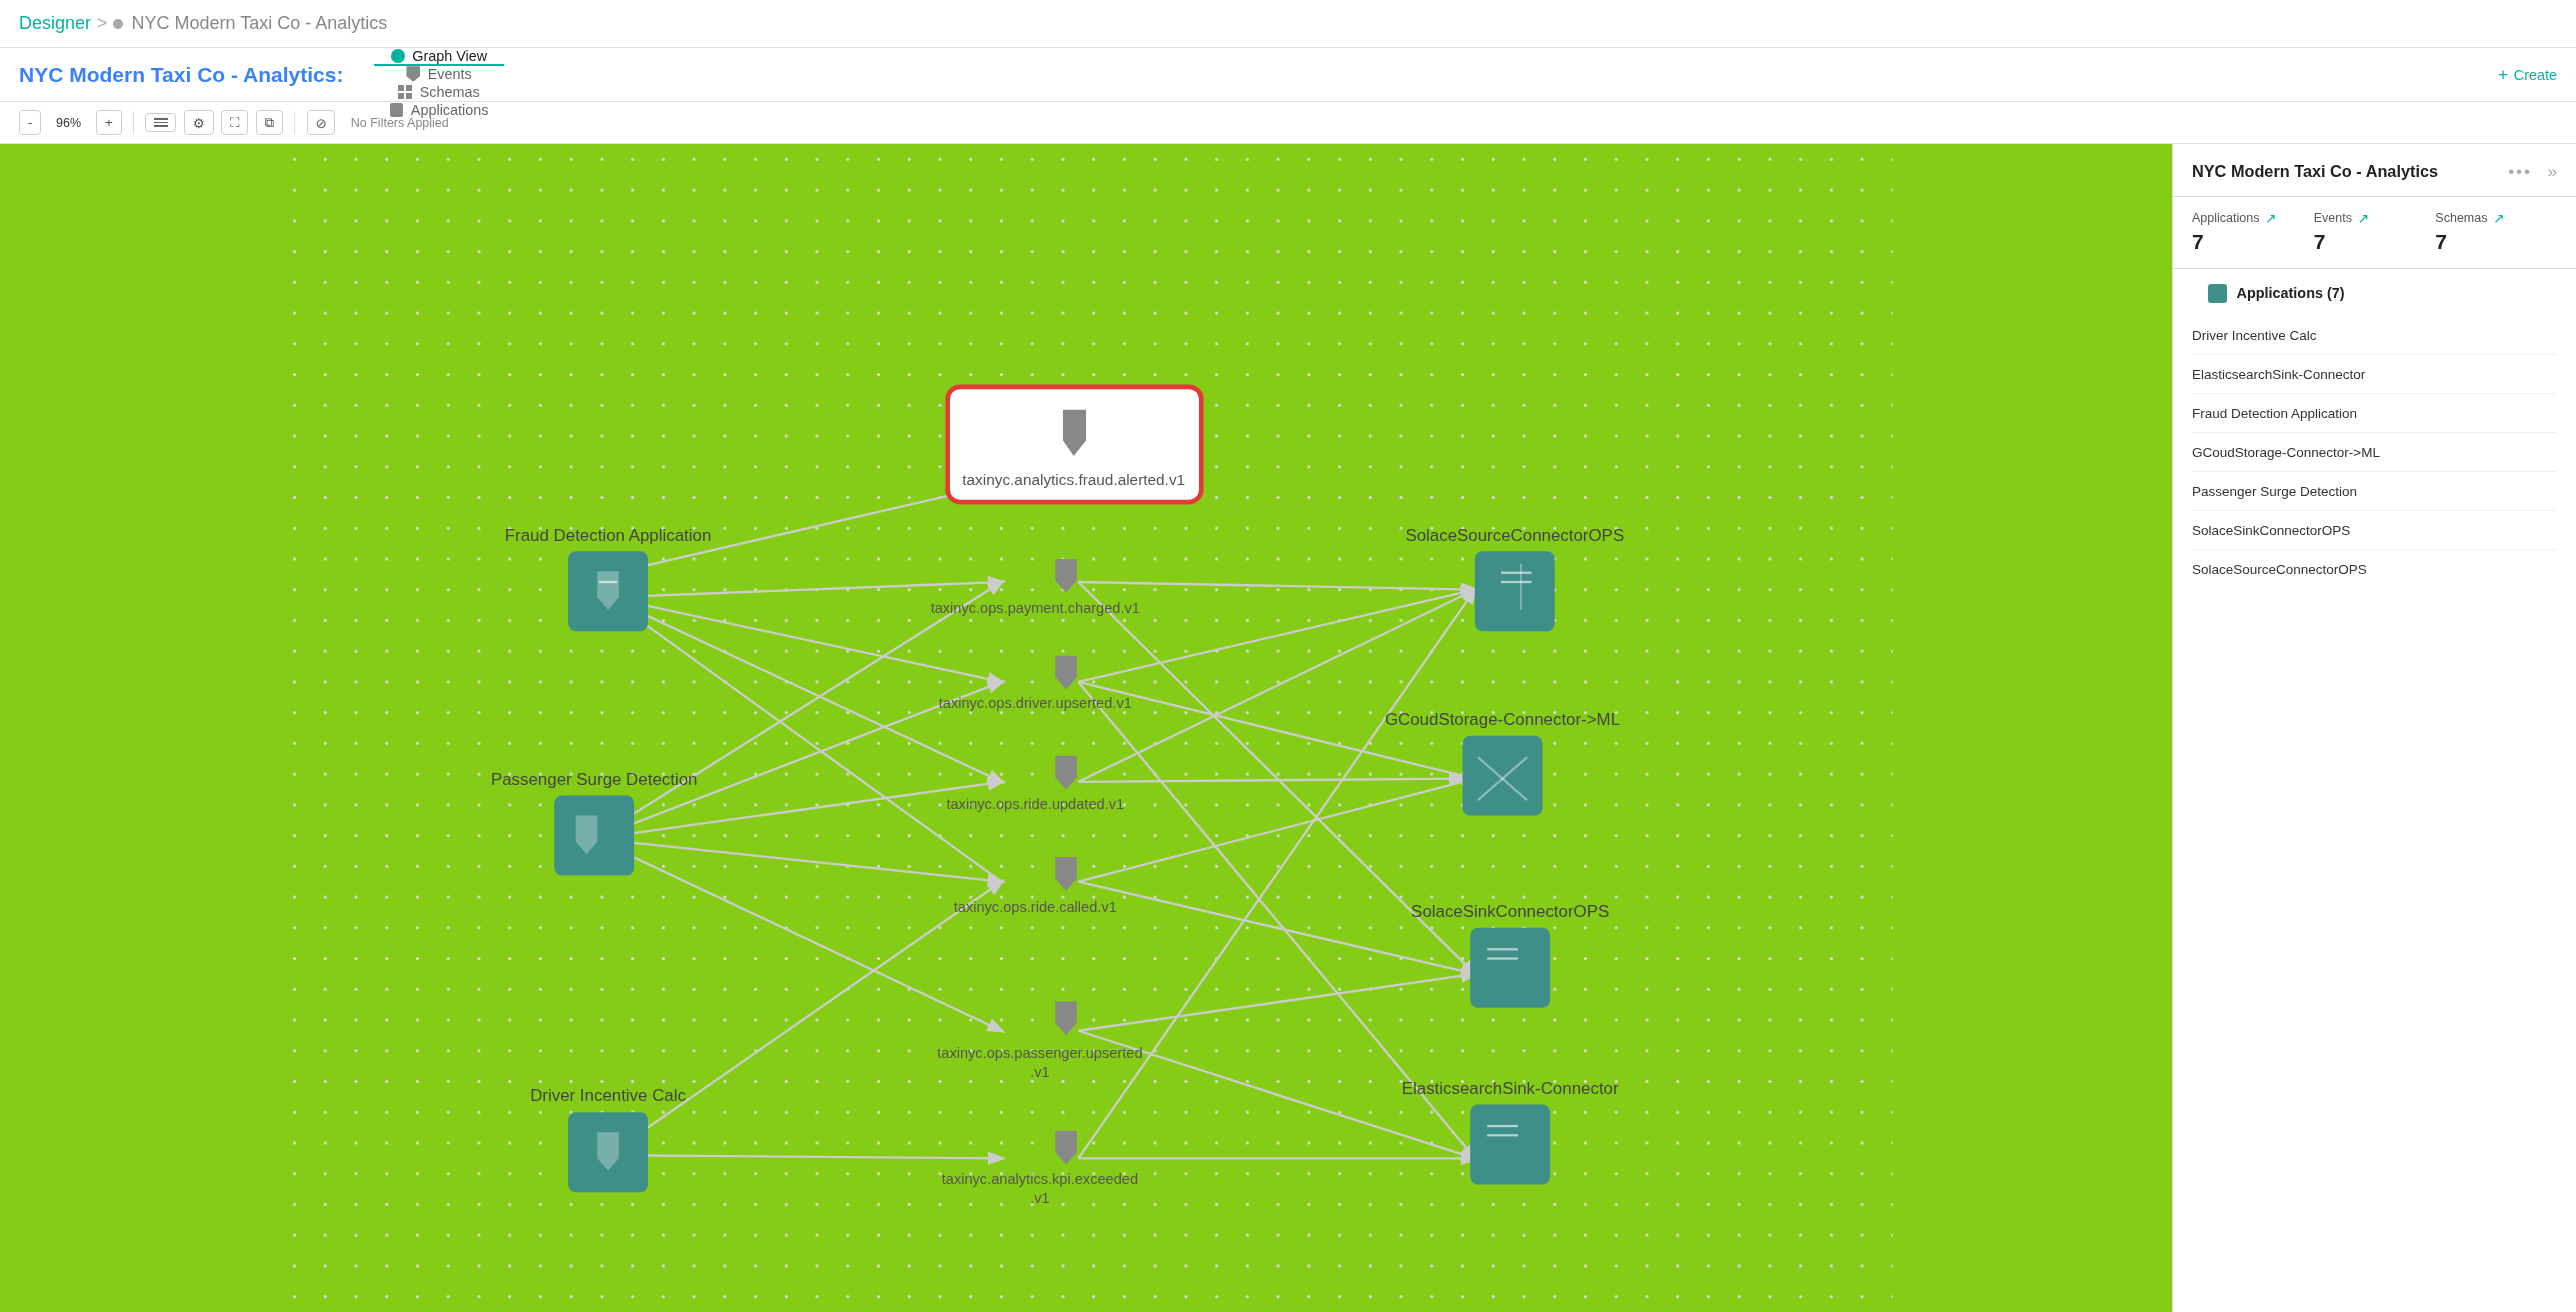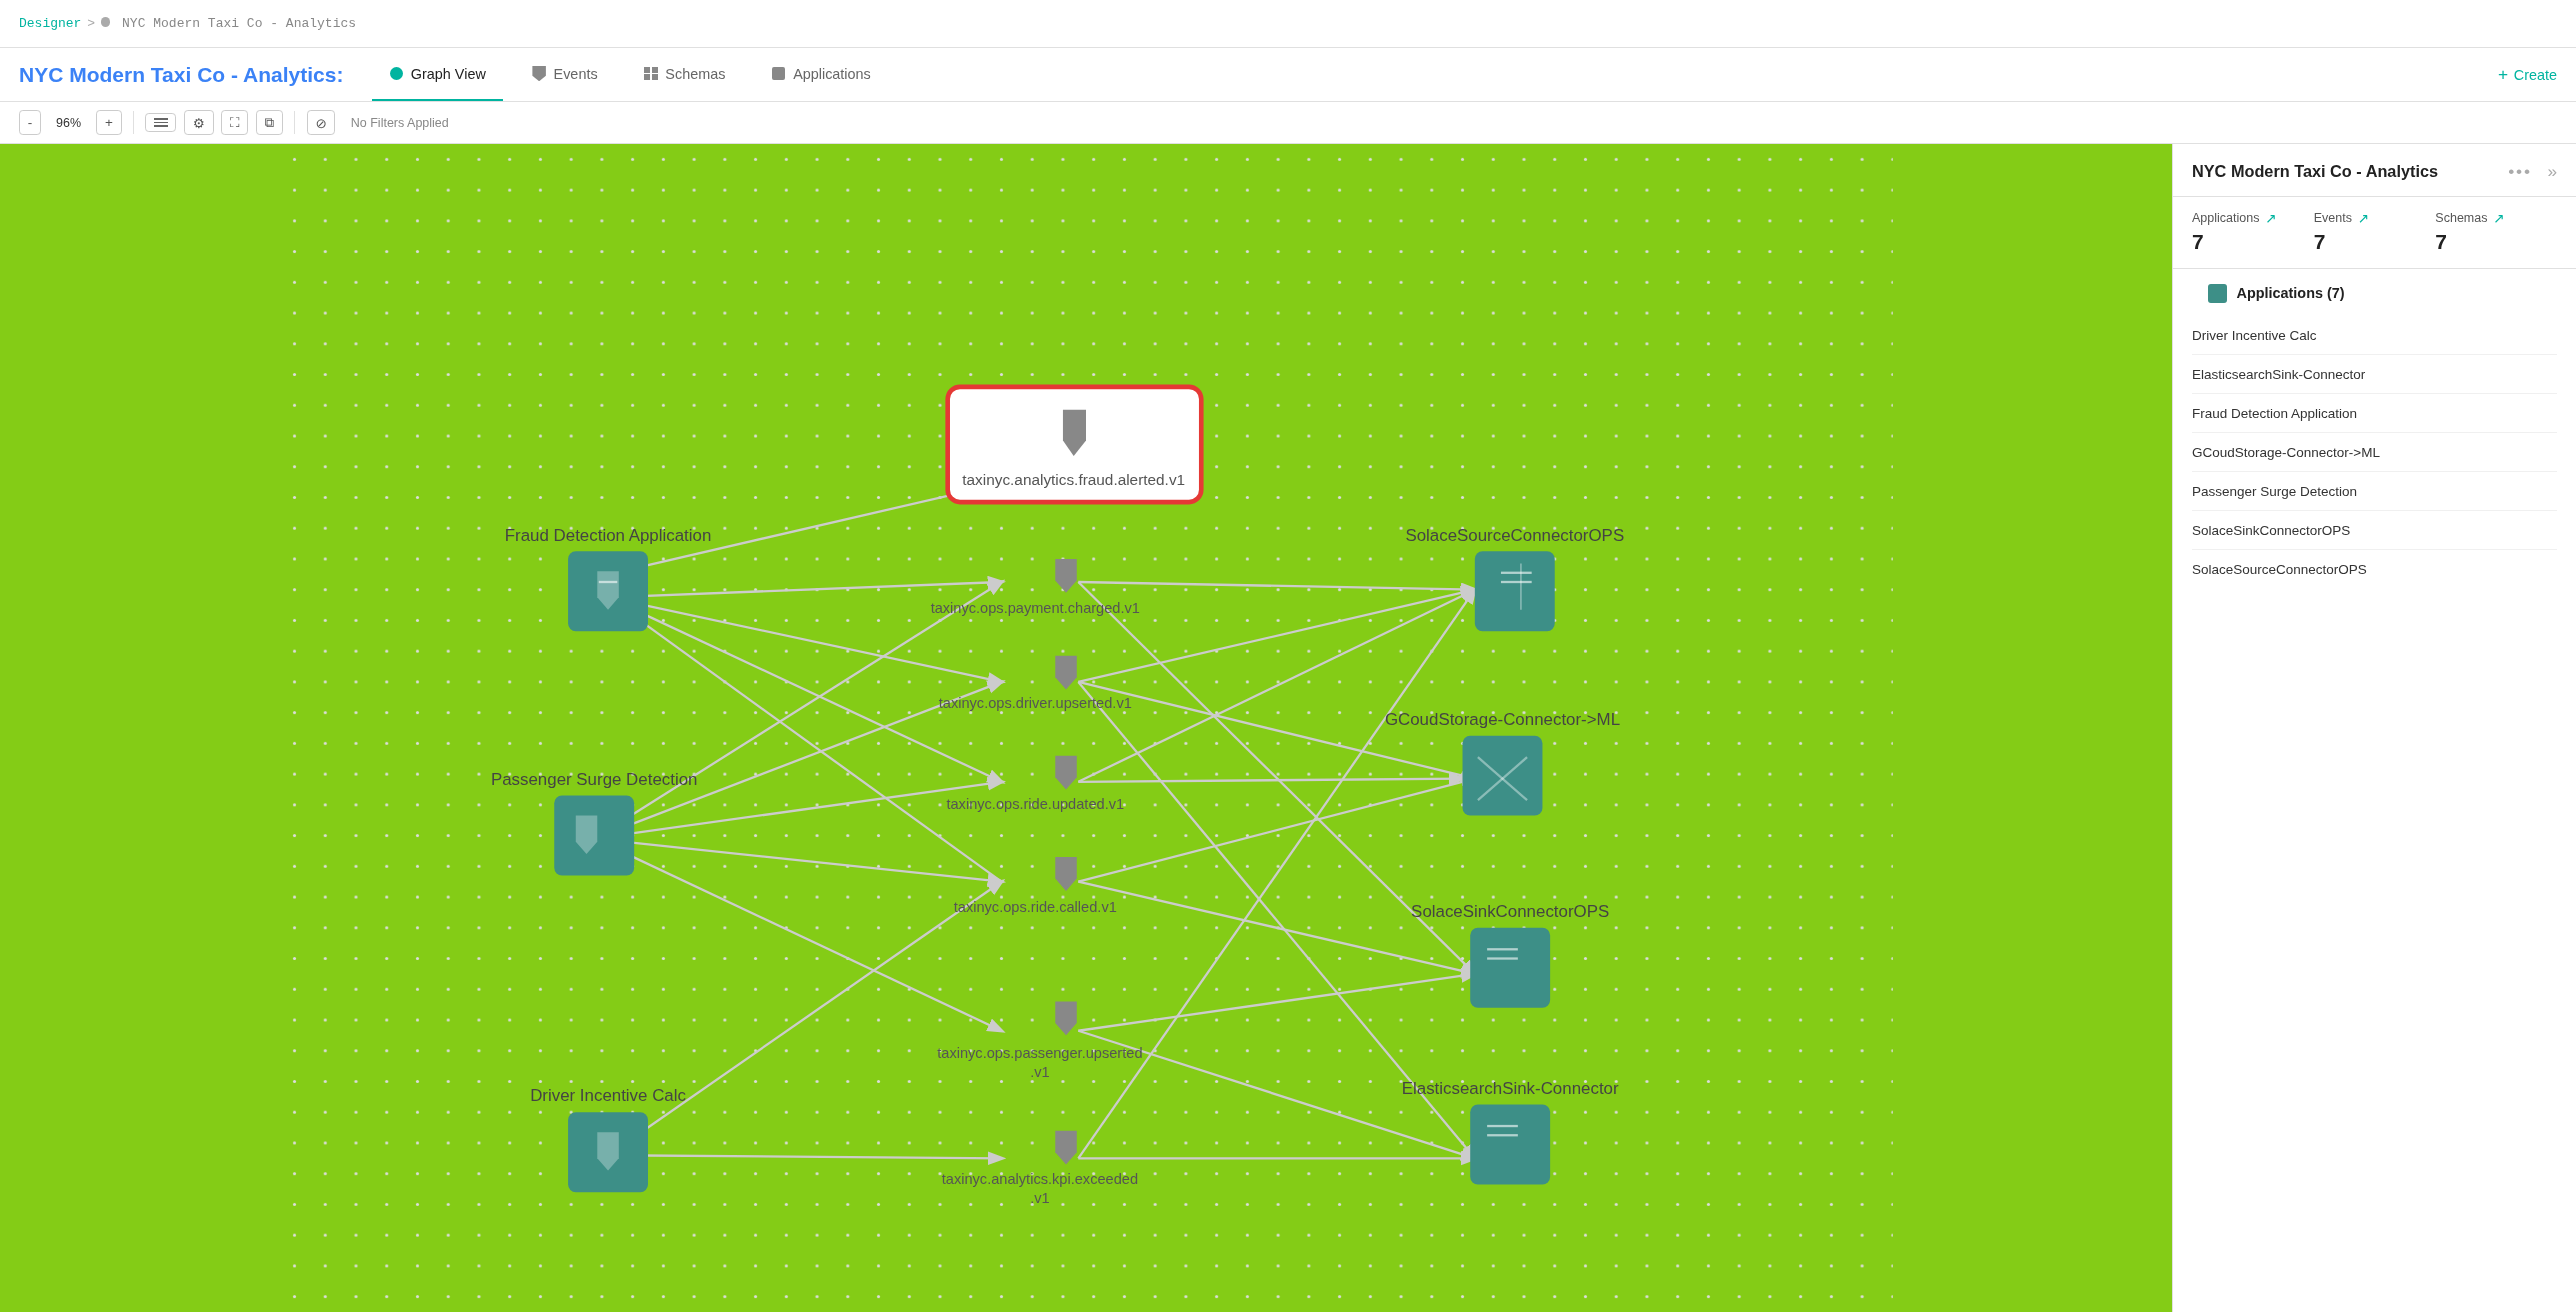--- a/index.html
+++ b/index.html
@@ -1,28 +1,28 @@
 <!DOCTYPE html>
 <html><head>
   <meta charset="utf-8">
   <style>
     * { box-sizing: border-box; margin: 0; padding: 0; }
     body { font-family: -apple-system, BlinkMacSystemFont, 'Segoe UI', Arial, sans-serif; background: #f5f5f5; color: #333; font-size: 13.5px; overflow: hidden; }
 
     
     .header { background: #fff; border-bottom: 1px solid #e0e0e0; padding: 0 19px; display: flex; align-items: center; height: 48px; }
-    .breadcrumb { display: flex; align-items: center; gap: 5.8px; font-size: 13px; color: #666; font-family: Liberation Mono, monospace; }
+    .breadcrumb { display: flex; align-items: center; gap: 5.8px; font-size: 18px; color: #666; }
     .breadcrumb .designer-link { color: #00b4a0; cursor: pointer; }
     .breadcrumb .separator { color: #aaa; }
     .breadcrumb .current { color: #888; }
 
     
     .title-bar { background: #fff; border-bottom: 1px solid #e0e0e0; padding: 0 19px; display: flex; align-items: center; height: 54px; gap: 0; }
     .page-title { font-size: 21px; font-weight: 600; color: #3b82f6; margin-right: 29px; white-space: nowrap; }
-    .tabs { display: flex; align-items: center; gap: 12px; height: 100%; }
+    .tabs { display: flex; align-items: center; gap: 0; height: 100%; flex-direction: column; }
     .tab { display: flex; align-items: center; gap: 7.7px; padding: 0 17.3px; height: 100%; cursor: pointer; font-size: 14.4px; color: #666; border-bottom: 2.9px solid transparent; text-decoration: none; }
     .tab.active { color: #222; border-bottom: 2.9px solid #00b4a0; font-weight: 500; }
     .tab-dot { width: 13.5px; height: 13.5px; background: #00b4a0; border-radius: 50%; display: inline-block; }
     .tab-shield { width: 13.5px; height: 15.4px; background: #888; clip-path: polygon(0 0, 100% 0, 100% 65%, 50% 100%, 0 65%); display: inline-block; }
     .tab-square { width: 13.5px; height: 13.5px; background: #888; display: inline-block; border-radius: 1.9px; }
     .create-btn { margin-left: auto; background: none; border: none; color: #00b4a0; font-size: 14.4px; font-weight: 500; cursor: pointer; display: flex; align-items: center; gap: 5.8px; }
     .create-btn .plus { font-size: 17.3px; font-weight: 300; }
 
     
     .toolbar { background: #fff; border-bottom: 1px solid #e0e0e0; padding: 0 19px; height: 42px; display: flex; align-items: center; gap: 7.7px; }

